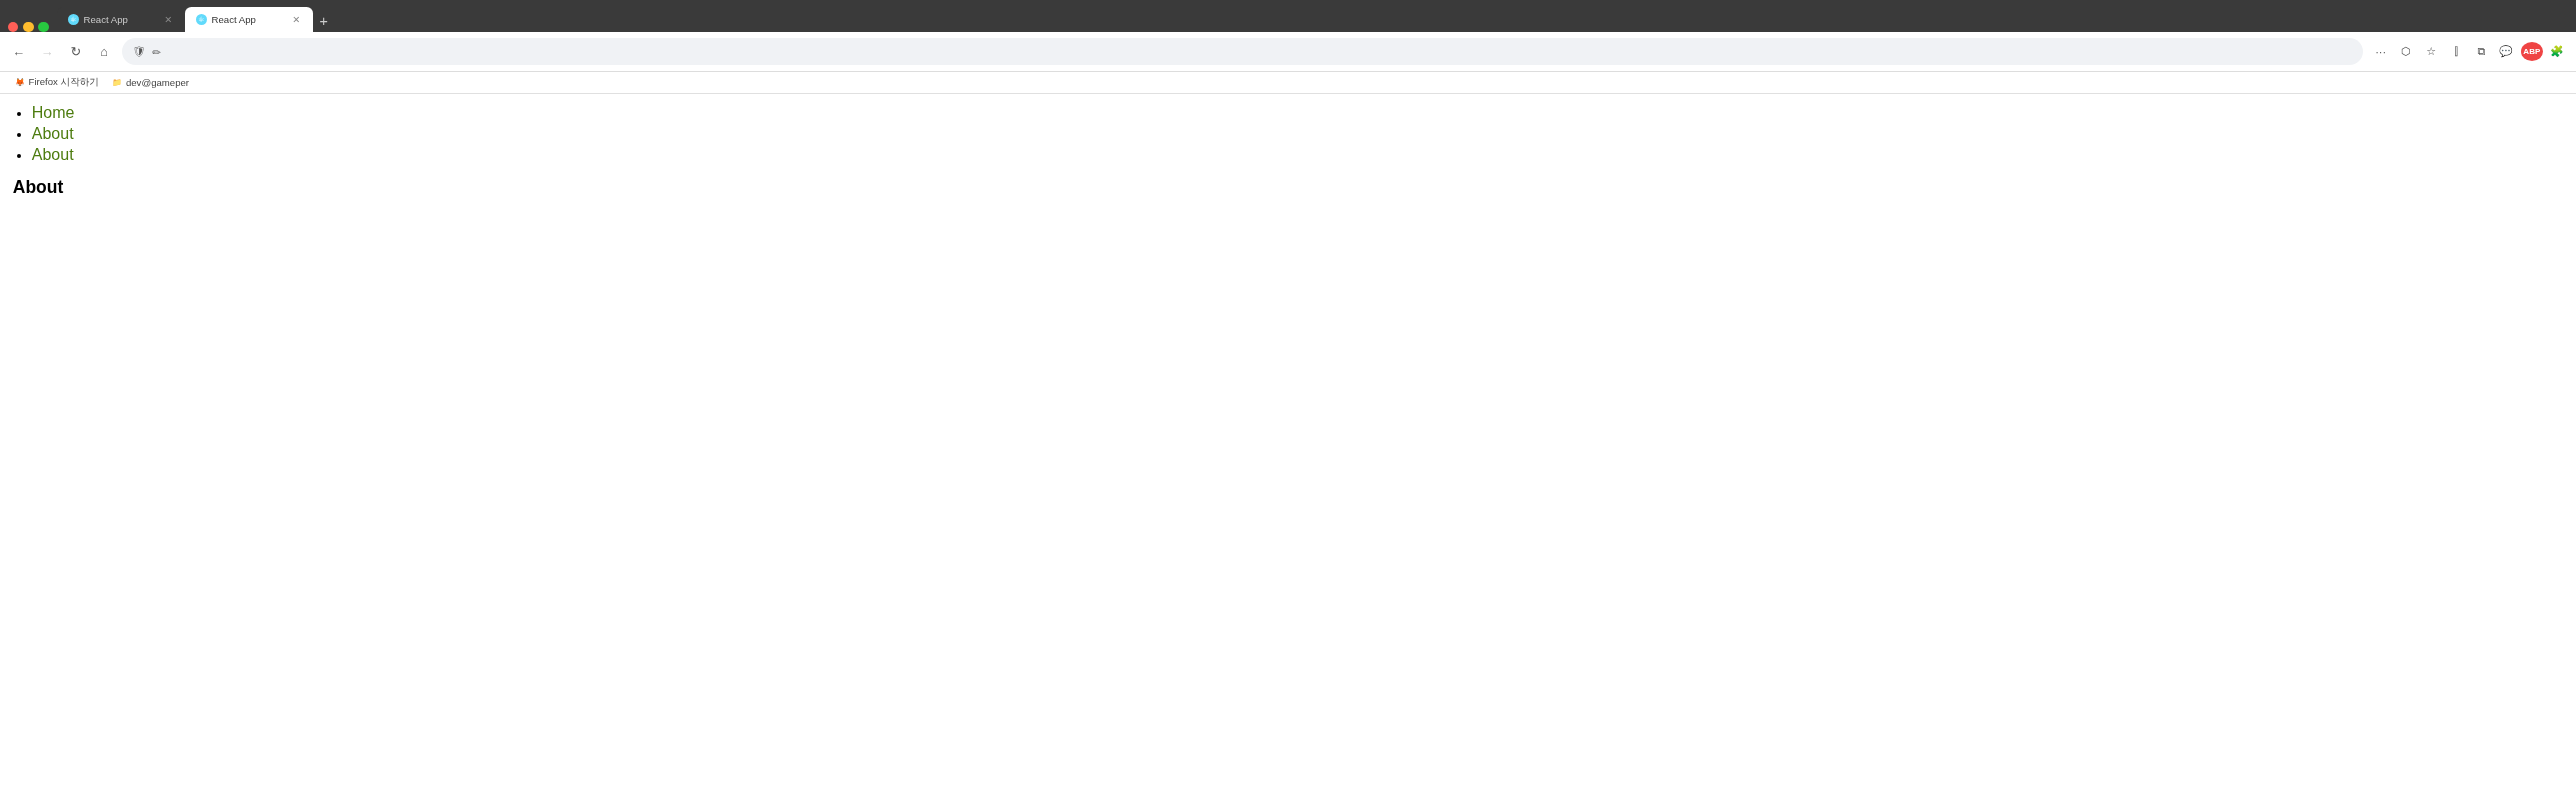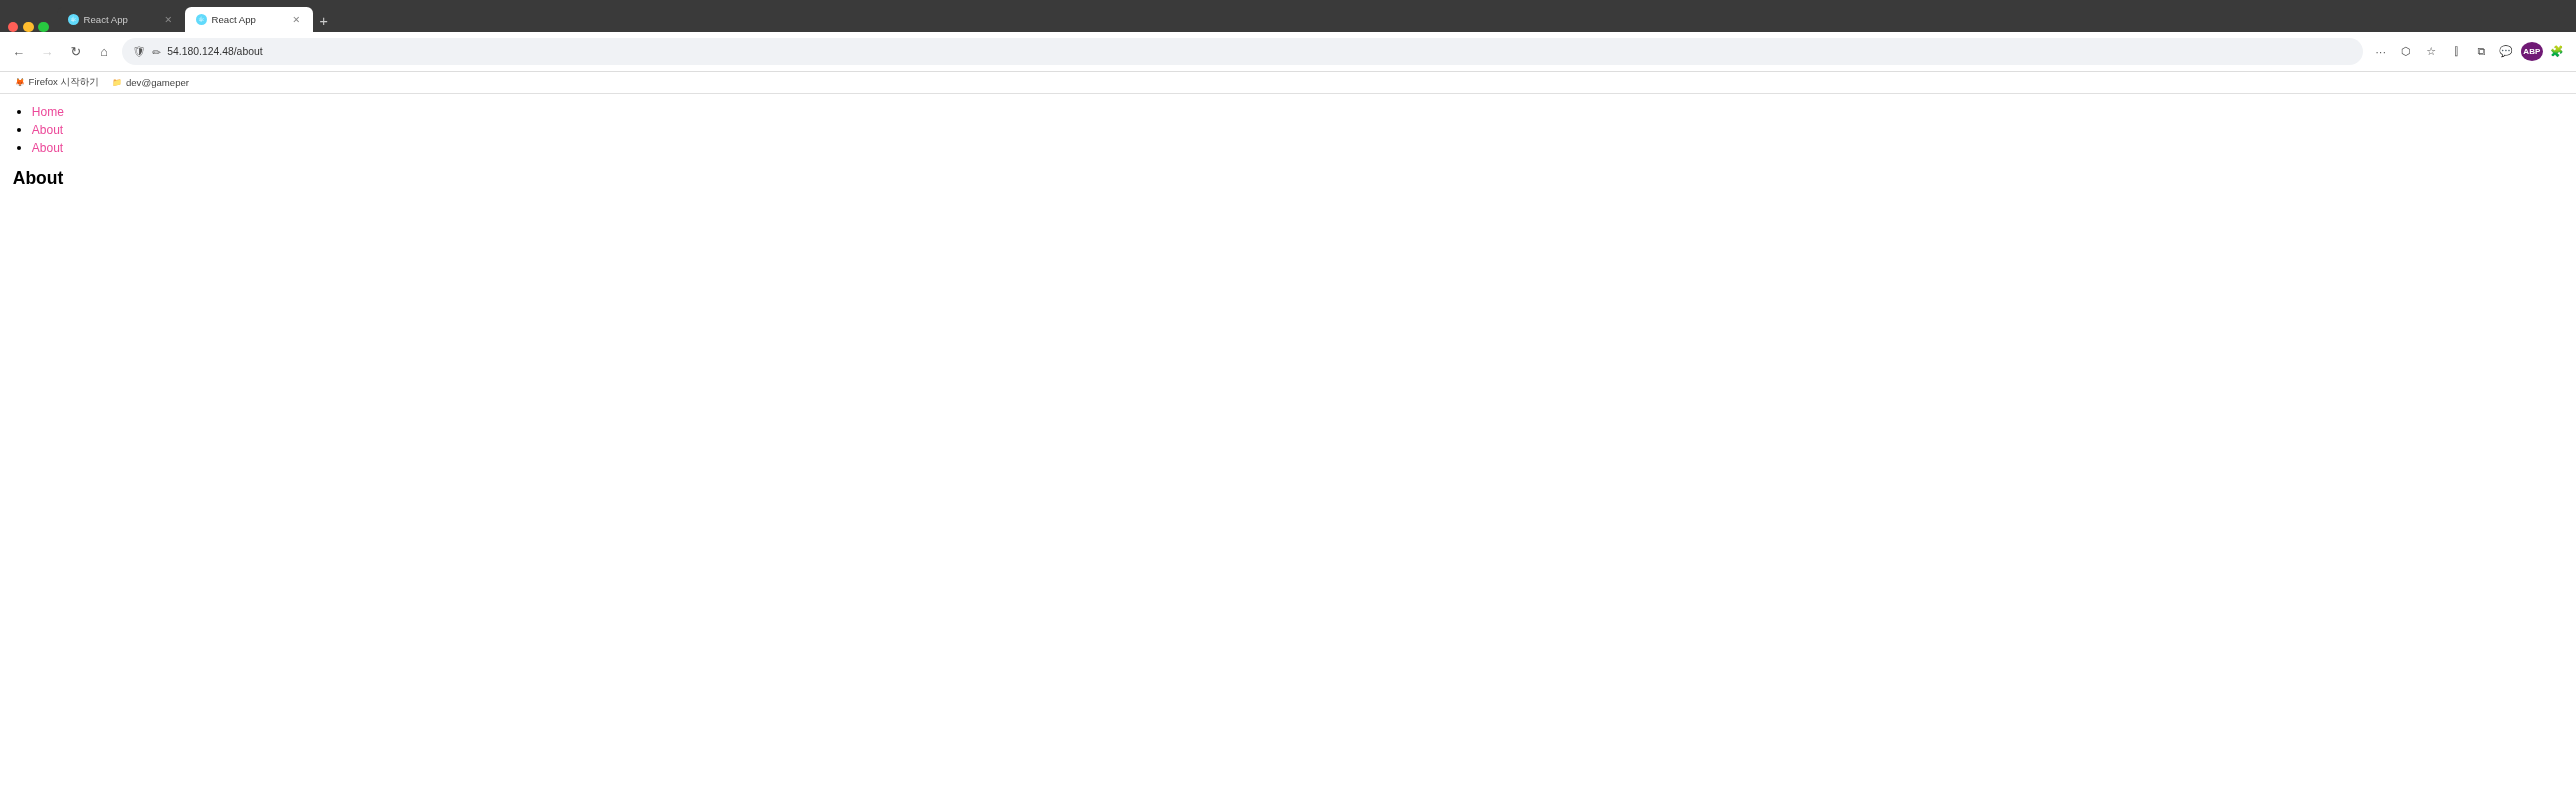--- a/index.html
+++ b/index.html
@@ -204,43 +204,43 @@
       list-style: disc;
       padding-left: 19px;
       margin-bottom: 12.8px;
     }
 
     .site-nav li {
       margin-bottom: 3.2px;
     }
 
     .site-nav a {
-      color: #ec4899;
+      color: #4d7c0f;
       text-decoration: none;
-      font-size: 12px;
+      font-size: 16px;
     }
 
     .page-heading {
       font-size: 17.5px;
       font-weight: bold;
       color: #000;
     }
 
     
     .nav-right {
       display: flex;
       align-items: center;
       gap: 3.2px;
     }
 
     .avatar-circle {
       width: 22px;
       height: 19px;
       border-radius: 50%;
-      background: #701a75;
+      background: #ef4444;
       display: flex;
       align-items: center;
       justify-content: center;
       color: white;
       font-size: 8px;
       font-weight: bold;
     }
   </style>
 </head>
 <body>
@@ -279,21 +279,20 @@
     <button class="nav-btn">
       <span>↻</span>
     </button>
     <button class="nav-btn">
       <span>⌂</span>
     </button>
 
     <div class="address-bar">
       <span class="address-icon">🛡</span>
       <span class="address-icon">✏</span>
-      <span class="address-text">54.180.124.48/about</span>
     </div>
 
     <div class="nav-right">
       <button class="nav-action-btn">
         <span>···</span>
       </button>
       <button class="nav-action-btn">
         <span>⬡</span>
       </button>
       <button class="nav-action-btn">

